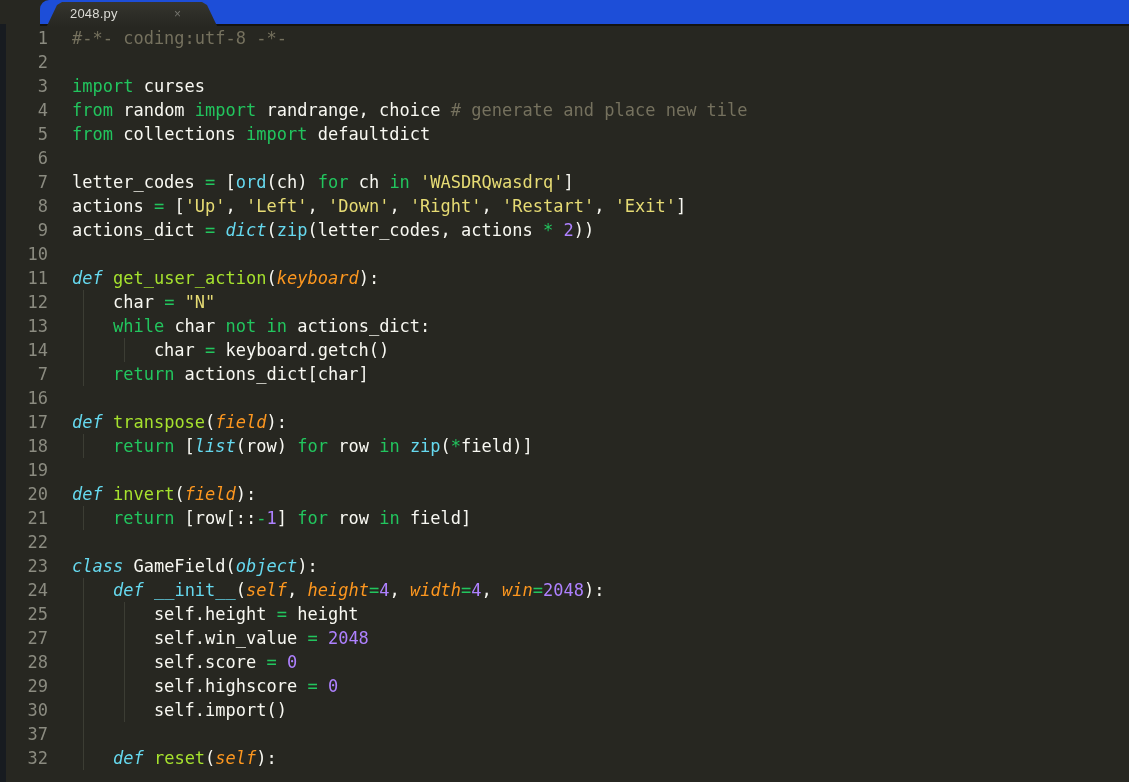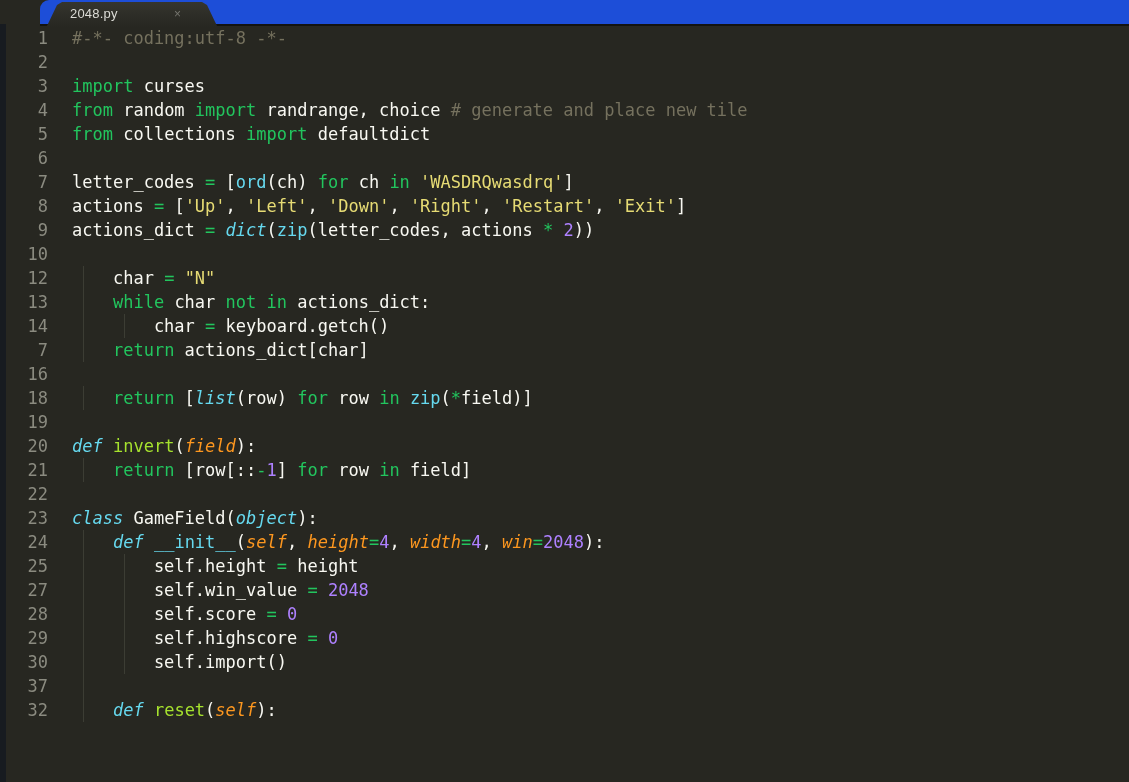--- a/index.html
+++ b/index.html
@@ -50,25 +50,27 @@
       <div class="line"><span class="gutter">1</span><span class="code"><span class="tok-c">#-*- coding:utf-8 -*-</span></span></div>
       <div class="line"><span class="gutter">2</span><span class="code"></span></div>
       <div class="line"><span class="gutter">3</span><span class="code"><span class="tok-k">import</span><span class="tok-w"> curses</span></span></div>
       <div class="line"><span class="gutter">4</span><span class="code"><span class="tok-k">from</span><span class="tok-w"> random </span><span class="tok-k">import</span><span class="tok-w"> randrange, choice </span><span class="tok-c"># generate and place new tile</span></span></div>
       <div class="line"><span class="gutter">5</span><span class="code"><span class="tok-k">from</span><span class="tok-w"> collections </span><span class="tok-k">import</span><span class="tok-w"> defaultdict</span></span></div>
       <div class="line"><span class="gutter">6</span><span class="code"></span></div>
       <div class="line"><span class="gutter">7</span><span class="code"><span class="tok-w">letter_codes </span><span class="tok-k">=</span><span class="tok-w"> [</span><span class="tok-b">ord</span><span class="tok-w">(ch) </span><span class="tok-k">for</span><span class="tok-w"> ch </span><span class="tok-k">in</span><span class="tok-w"> </span><span class="tok-s">'WASDRQwasdrq'</span><span class="tok-w">]</span></span></div>
       <div class="line"><span class="gutter">8</span><span class="code"><span class="tok-w">actions </span><span class="tok-k">=</span><span class="tok-w"> [</span><span class="tok-s">'Up'</span><span class="tok-w">, </span><span class="tok-s">'Left'</span><span class="tok-w">, </span><span class="tok-s">'Down'</span><span class="tok-w">, </span><span class="tok-s">'Right'</span><span class="tok-w">, </span><span class="tok-s">'Restart'</span><span class="tok-w">, </span><span class="tok-s">'Exit'</span><span class="tok-w">]</span></span></div>
       <div class="line"><span class="gutter">9</span><span class="code"><span class="tok-w">actions_dict </span><span class="tok-k">=</span><span class="tok-w"> </span><span class="tok-bi">dict</span><span class="tok-w">(</span><span class="tok-b">zip</span><span class="tok-w">(letter_codes, actions </span><span class="tok-k">*</span><span class="tok-w"> </span><span class="tok-n">2</span><span class="tok-w">))</span></span></div>
       <div class="line"><span class="gutter">10</span><span class="code"></span></div>
+      <div class="line"><span class="gutter">11</span><span class="code"><span class="tok-bi">def</span><span class="tok-w"> </span><span class="tok-f">get_user_action</span><span class="tok-w">(</span><span class="tok-p">keyboard</span><span class="tok-w">):</span></span></div>
       <div class="line"><span class="gutter">12</span><span class="code"><i class="guide g1"></i><span class="tok-w">    char </span><span class="tok-k">=</span><span class="tok-w"> </span><span class="tok-s">"N"</span></span></div>
       <div class="line"><span class="gutter">13</span><span class="code"><i class="guide g1"></i><span class="tok-w">    </span><span class="tok-k">while</span><span class="tok-w"> char </span><span class="tok-k">not</span><span class="tok-w"> </span><span class="tok-k">in</span><span class="tok-w"> actions_dict:</span></span></div>
       <div class="line"><span class="gutter">14</span><span class="code"><i class="guide g1"></i><i class="guide g2"></i><span class="tok-w">        char </span><span class="tok-k">=</span><span class="tok-w"> keyboard.getch()</span></span></div>
       <div class="line"><span class="gutter">7</span><span class="code"><i class="guide g1"></i><span class="tok-w">    </span><span class="tok-k">return</span><span class="tok-w"> actions_dict[char]</span></span></div>
       <div class="line"><span class="gutter">16</span><span class="code"></span></div>
+      <div class="line"><span class="gutter">17</span><span class="code"><span class="tok-bi">def</span><span class="tok-w"> </span><span class="tok-f">transpose</span><span class="tok-w">(</span><span class="tok-p">field</span><span class="tok-w">):</span></span></div>
       <div class="line"><span class="gutter">18</span><span class="code"><i class="guide g1"></i><span class="tok-w">    </span><span class="tok-k">return</span><span class="tok-w"> [</span><span class="tok-bi">list</span><span class="tok-w">(row) </span><span class="tok-k">for</span><span class="tok-w"> row </span><span class="tok-k">in</span><span class="tok-w"> </span><span class="tok-b">zip</span><span class="tok-w">(</span><span class="tok-k">*</span><span class="tok-w">field)]</span></span></div>
       <div class="line"><span class="gutter">19</span><span class="code"></span></div>
       <div class="line"><span class="gutter">20</span><span class="code"><span class="tok-bi">def</span><span class="tok-w"> </span><span class="tok-f">invert</span><span class="tok-w">(</span><span class="tok-p">field</span><span class="tok-w">):</span></span></div>
       <div class="line"><span class="gutter">21</span><span class="code"><i class="guide g1"></i><span class="tok-w">    </span><span class="tok-k">return</span><span class="tok-w"> [row[::</span><span class="tok-k">-</span><span class="tok-n">1</span><span class="tok-w">] </span><span class="tok-k">for</span><span class="tok-w"> row </span><span class="tok-k">in</span><span class="tok-w"> field]</span></span></div>
       <div class="line"><span class="gutter">22</span><span class="code"></span></div>
       <div class="line"><span class="gutter">23</span><span class="code"><span class="tok-bi">class</span><span class="tok-w"> GameField(</span><span class="tok-bi">object</span><span class="tok-w">):</span></span></div>
       <div class="line"><span class="gutter">24</span><span class="code"><i class="guide g1"></i><span class="tok-w">    </span><span class="tok-bi">def</span><span class="tok-w"> </span><span class="tok-b">__init__</span><span class="tok-w">(</span><span class="tok-p">self</span><span class="tok-w">, </span><span class="tok-p">height</span><span class="tok-k">=</span><span class="tok-n">4</span><span class="tok-w">, </span><span class="tok-p">width</span><span class="tok-k">=</span><span class="tok-n">4</span><span class="tok-w">, </span><span class="tok-p">win</span><span class="tok-k">=</span><span class="tok-n">2048</span><span class="tok-w">):</span></span></div>
       <div class="line"><span class="gutter">25</span><span class="code"><i class="guide g1"></i><i class="guide g2"></i><span class="tok-w">        self.height </span><span class="tok-k">=</span><span class="tok-w"> height</span></span></div>
       <div class="line"><span class="gutter">27</span><span class="code"><i class="guide g1"></i><i class="guide g2"></i><span class="tok-w">        self.win_value </span><span class="tok-k">=</span><span class="tok-w"> </span><span class="tok-n">2048</span></span></div>
       <div class="line"><span class="gutter">28</span><span class="code"><i class="guide g1"></i><i class="guide g2"></i><span class="tok-w">        self.score </span><span class="tok-k">=</span><span class="tok-w"> </span><span class="tok-n">0</span></span></div>

